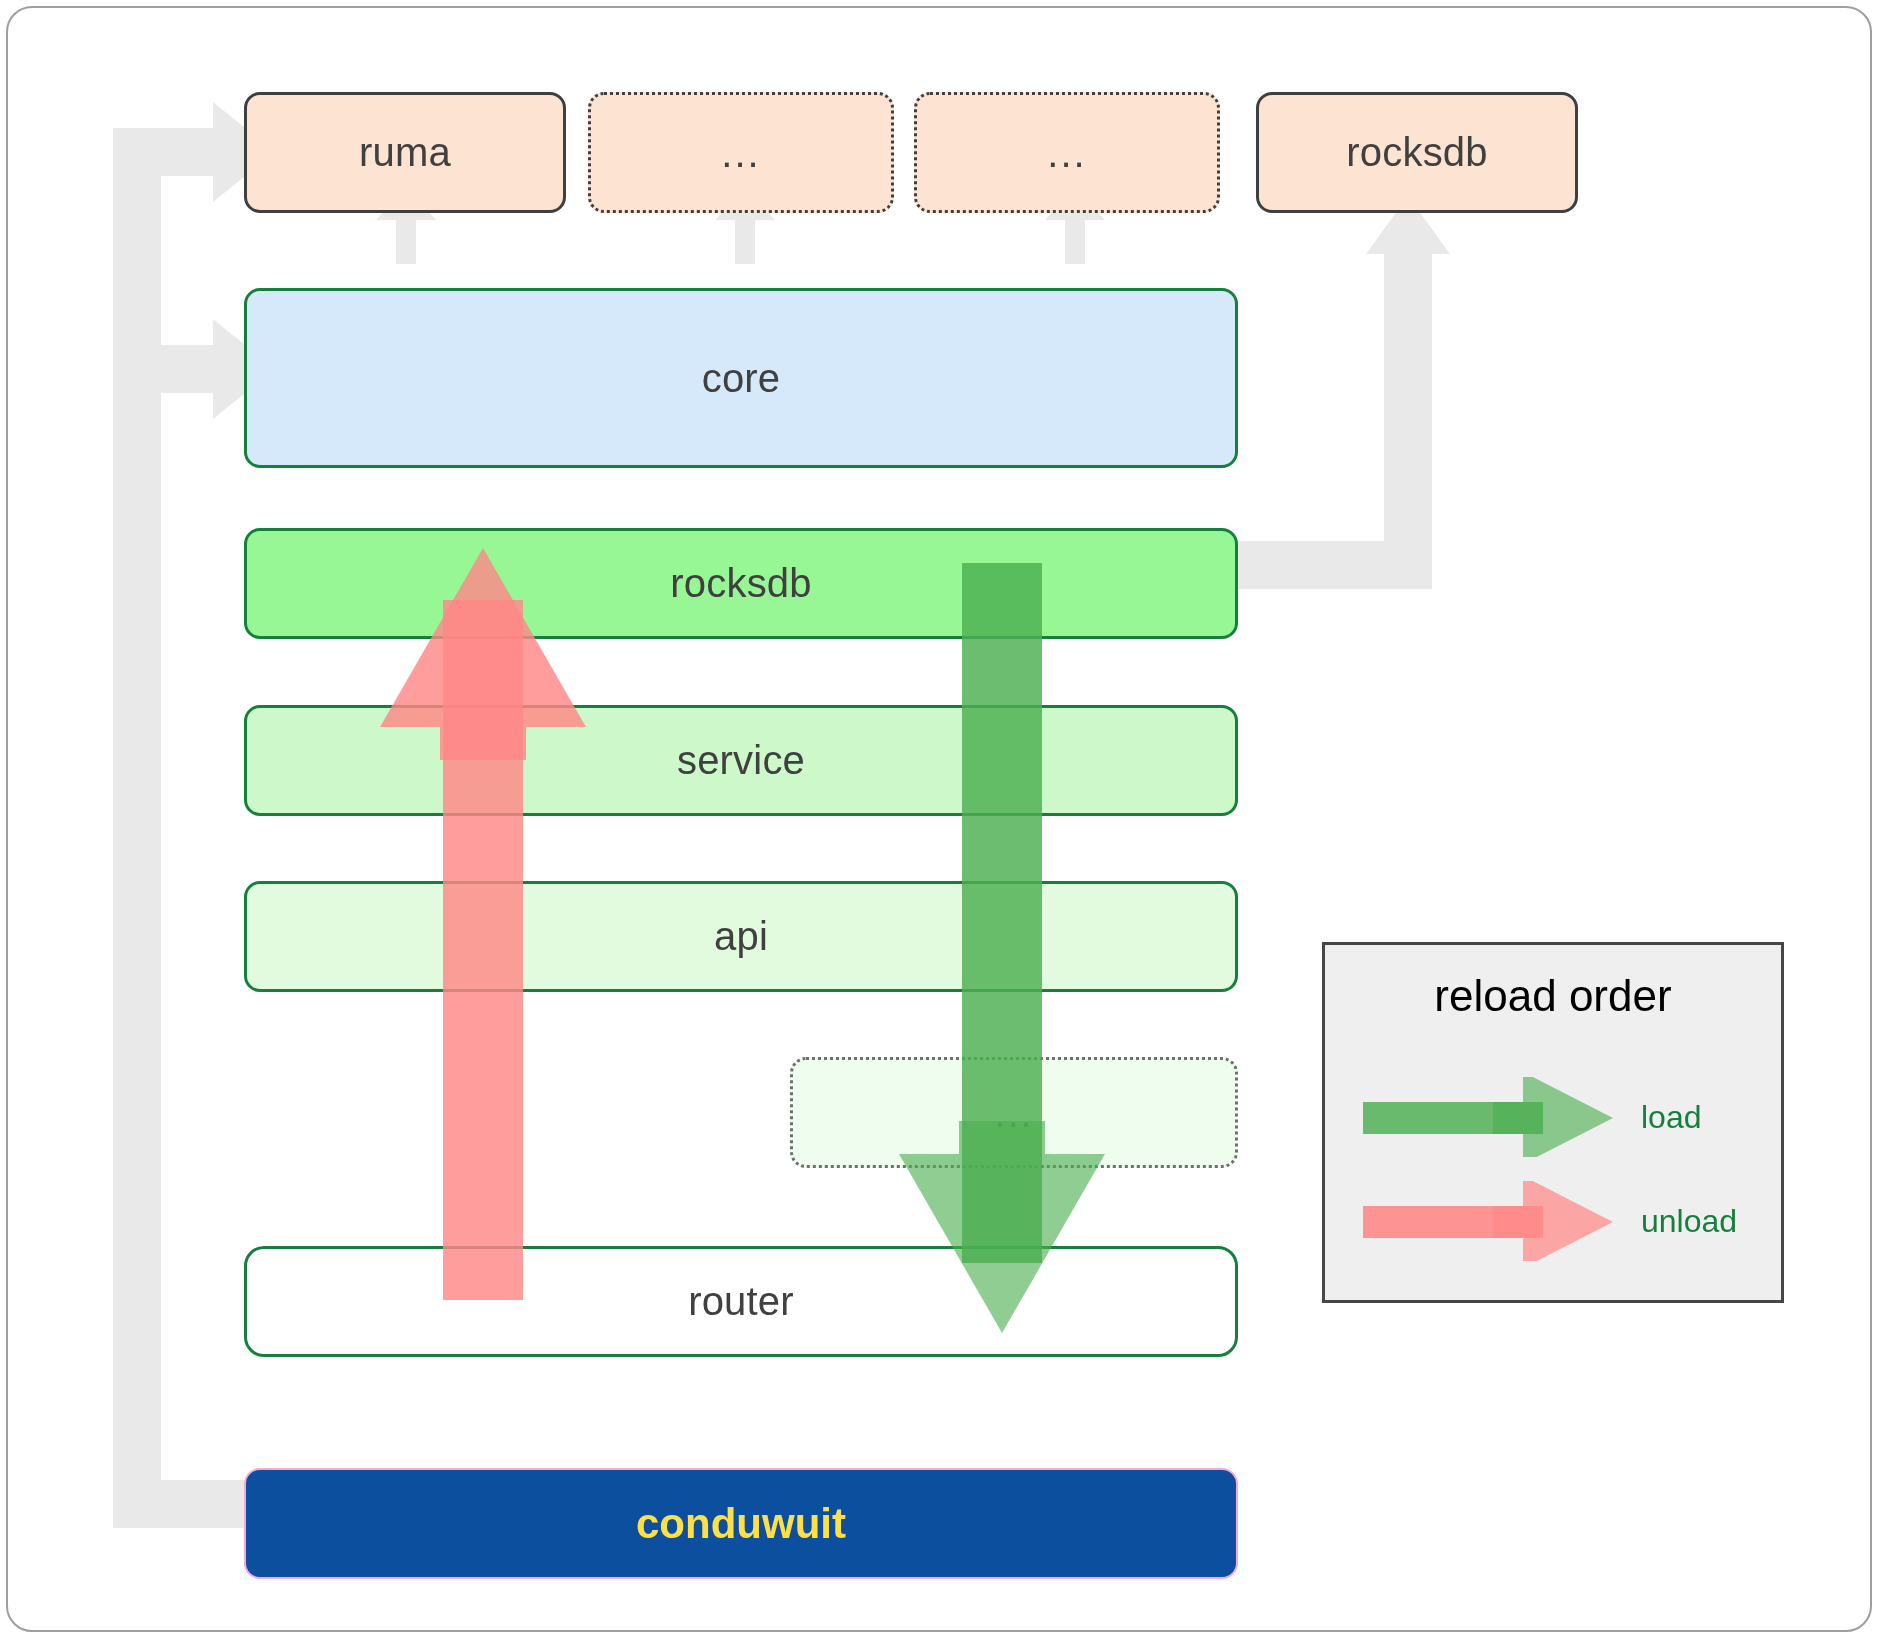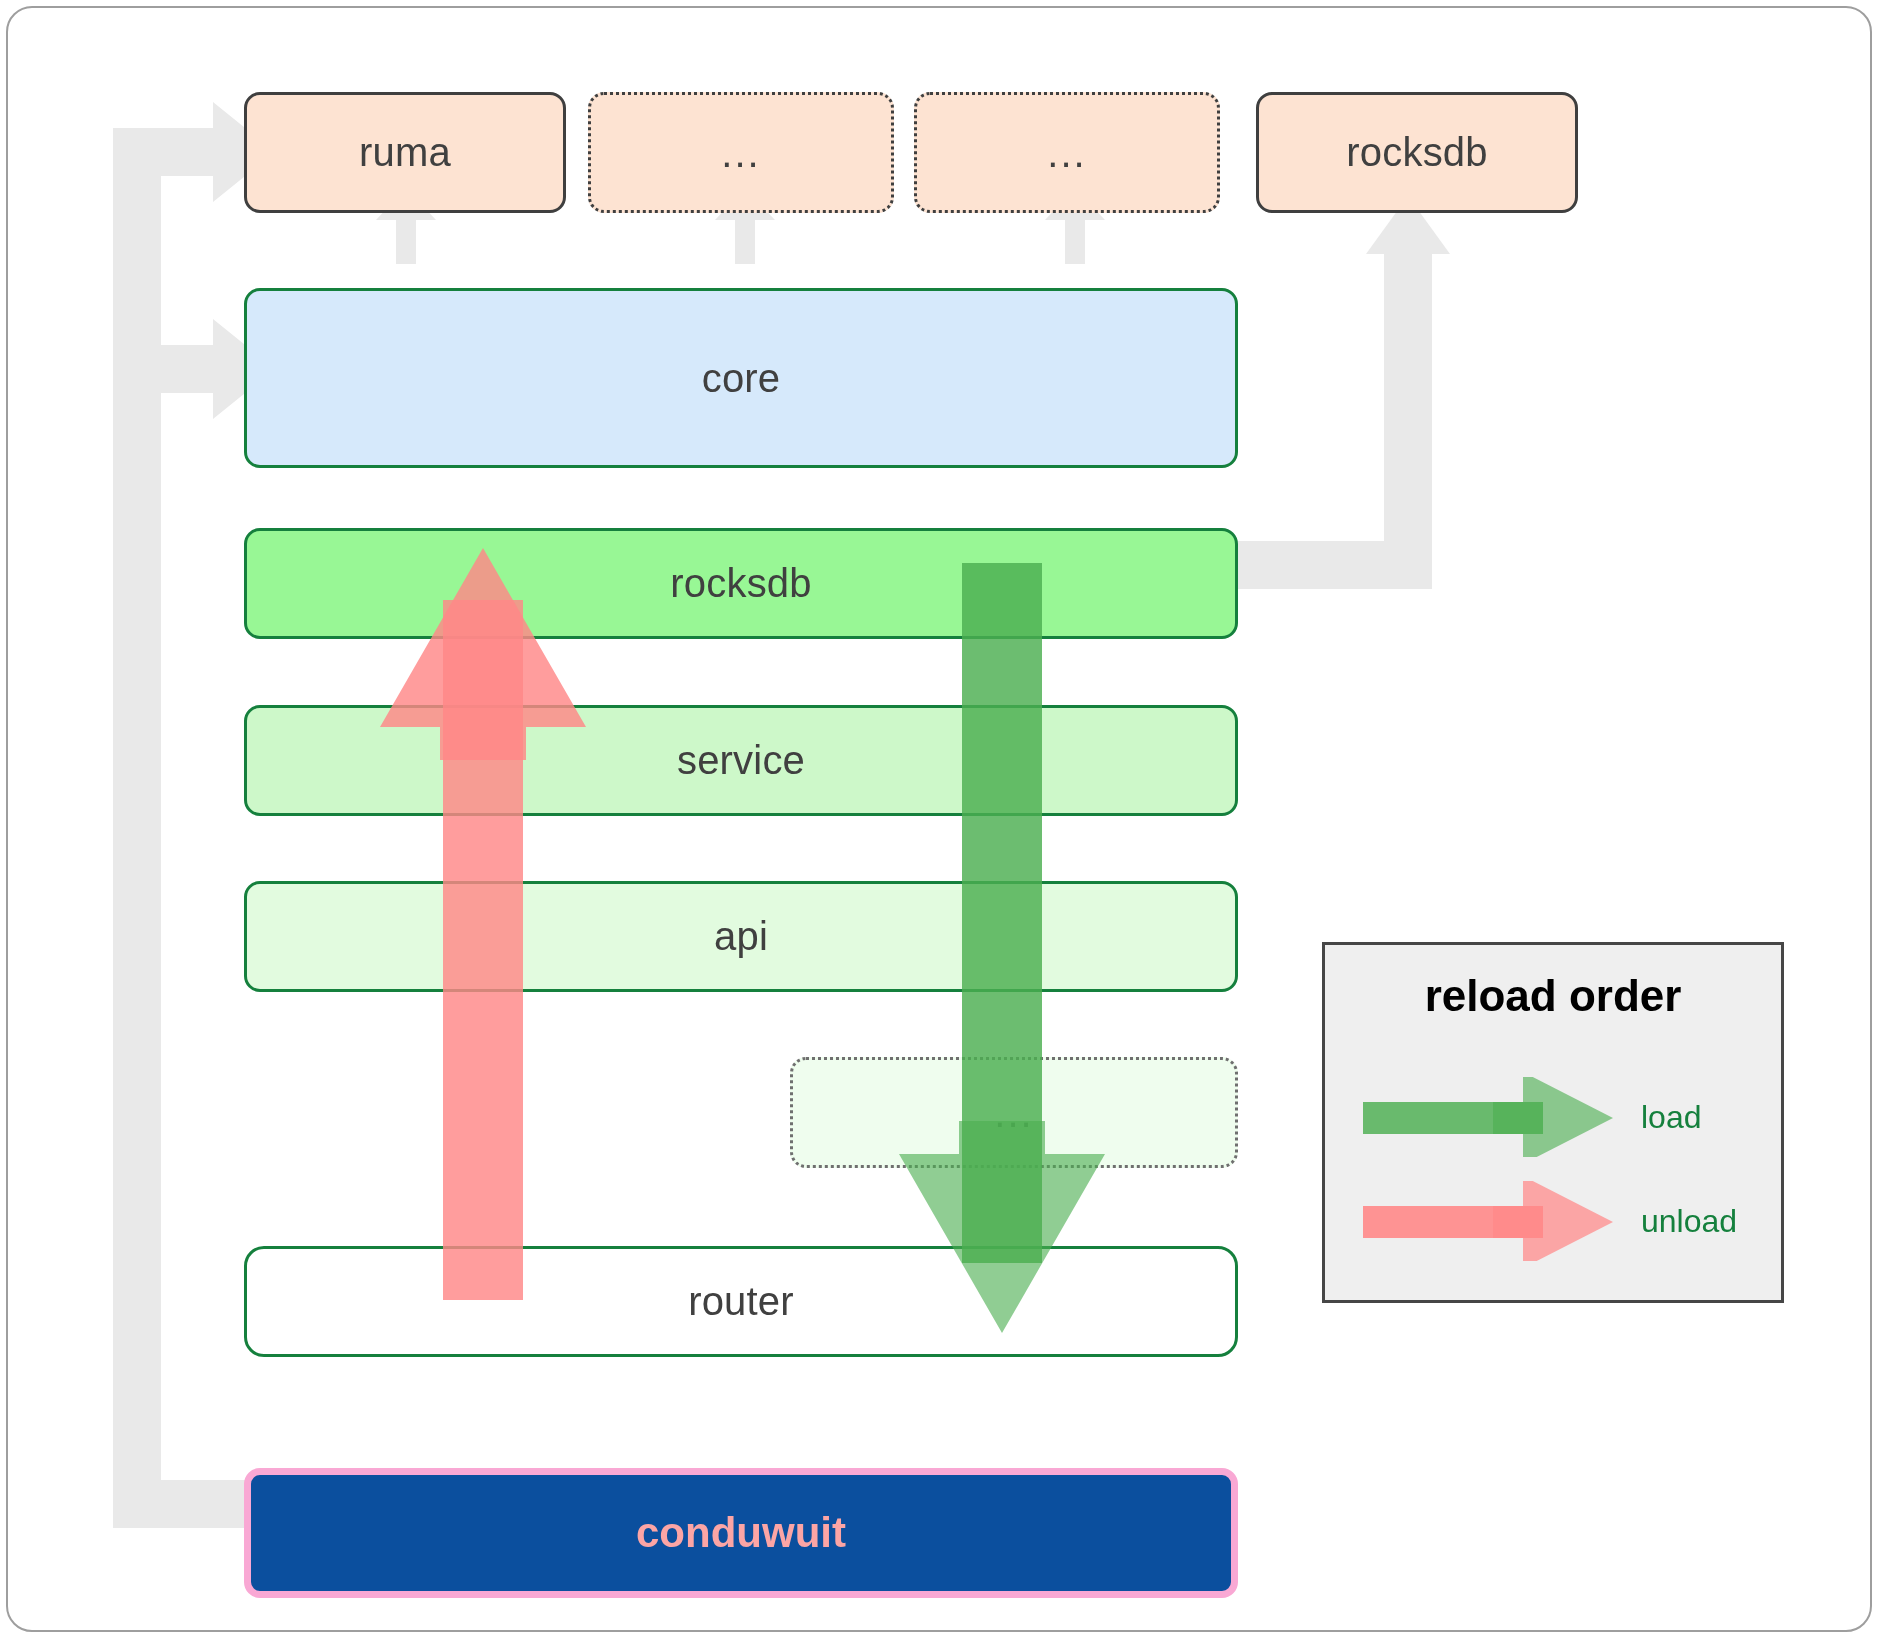--- a/index.html
+++ b/index.html
@@ -74,41 +74,41 @@
   .layer.api       { background:#e2fbdf; top:861px;  height:111px;text-align:right; }
   .layer.admin     { background:#effdee; top:1037px; height:111px; left:244px; width:444px; }
   .layer.dots2     { background:#effdee; top:1037px; height:111px; left:790px; width:448px;
                      border-style: dotted; border-width:3px; border-color:#6f6f6f; }
   .layer.router    { background:#ffffff; top:1226px; height:111px;border-radius:20px; }
 
   
   .appbox {
     position:absolute;
     left:244px; top:1448px;
-    width:994px; height:130px;
+    width:994px; height:111px;
     background:#0b4f9e;
-    border:7px solid #f9a8d4;
+    border:2px solid #f9a8d4;
     border-radius:16px;
     display:flex; align-items:center; justify-content:center;
-    color:#fca5a5; font-size:42px; font-weight:700;
+    color:#fde047; font-size:42px; font-weight:700;
     box-sizing:border-box;
   }
 
   
   .legend {
     position:absolute;
     left:1322px; top:922px;
     width:462px; height:361px;
     background:#efefef;
     border:3px solid #464646;
     box-sizing:border-box;
   }
   .legend-title {
     position:absolute; left:0; top:26px; width:100%;
-    text-align:center; font-size:44px; color:#000;font-weight:bold;
+    text-align:center; font-size:44px; color:#000;
   }
   .legend-row { position:absolute; left:0; width:100%; height:80px; }
   .legend-row.r1 { top:132px; }
   .legend-row.r2 { top:236px; }
   .legend-label {
     position:absolute; left:316px; top:50%;
     transform:translateY(-50%);
     font-size:32px; color:#15803d;
   }
   .legend-arrow { position:absolute; left:38px; top:0; width:250px; height:80px; }

